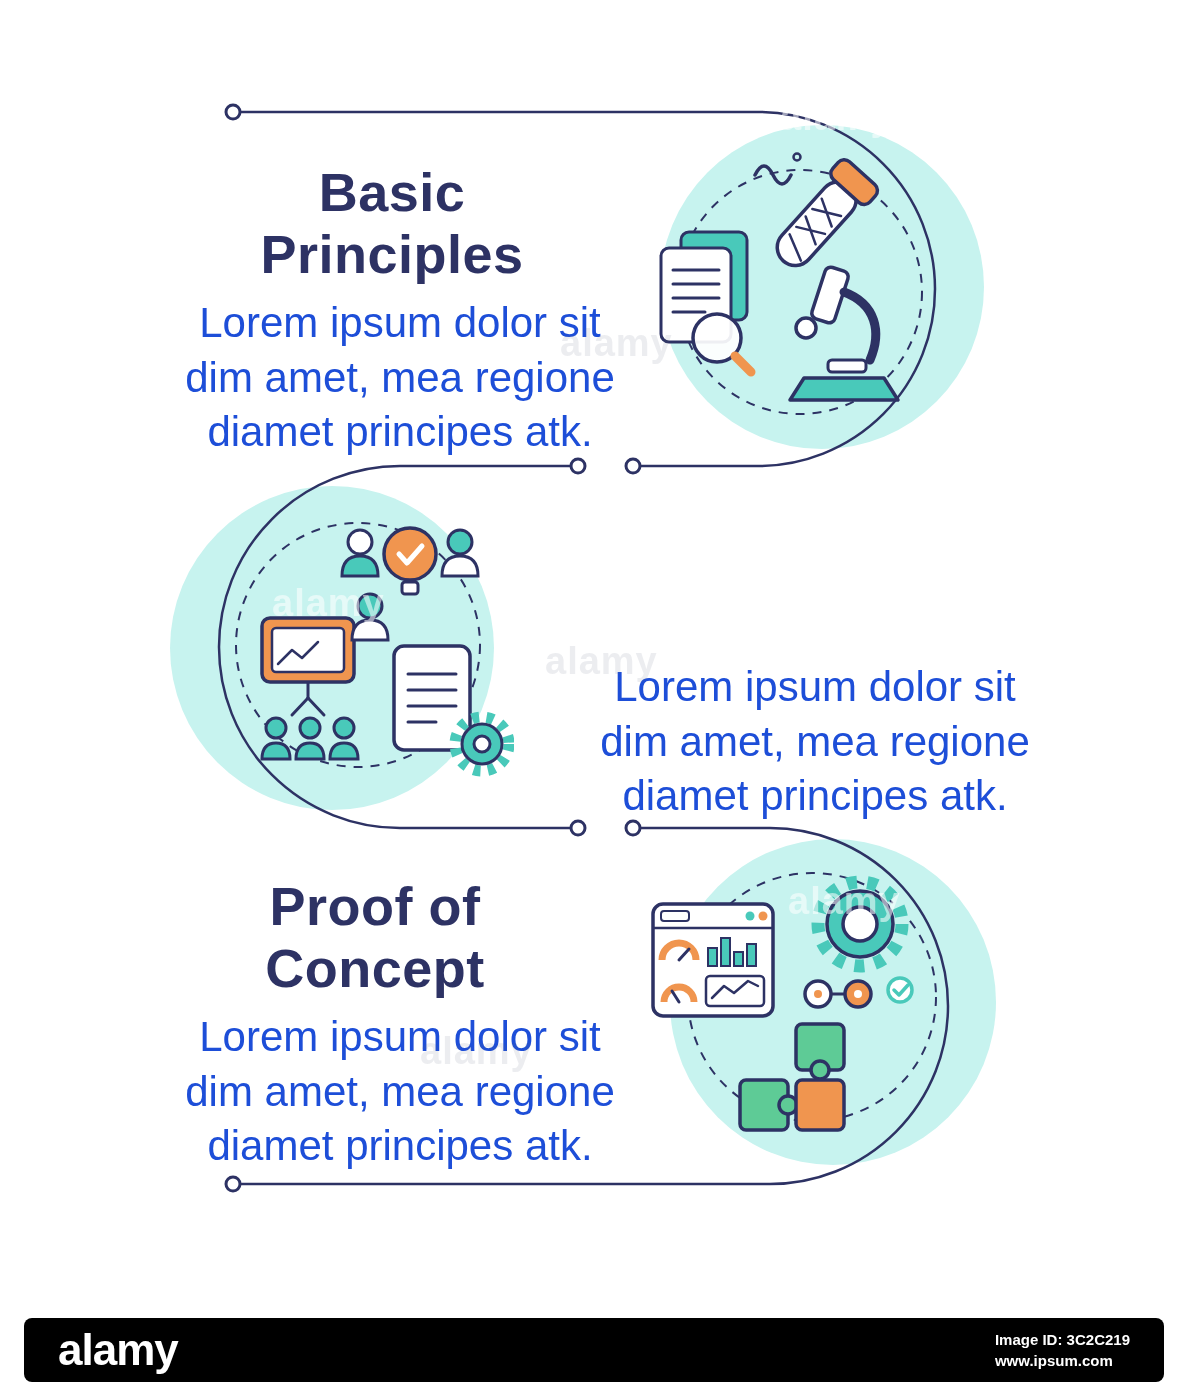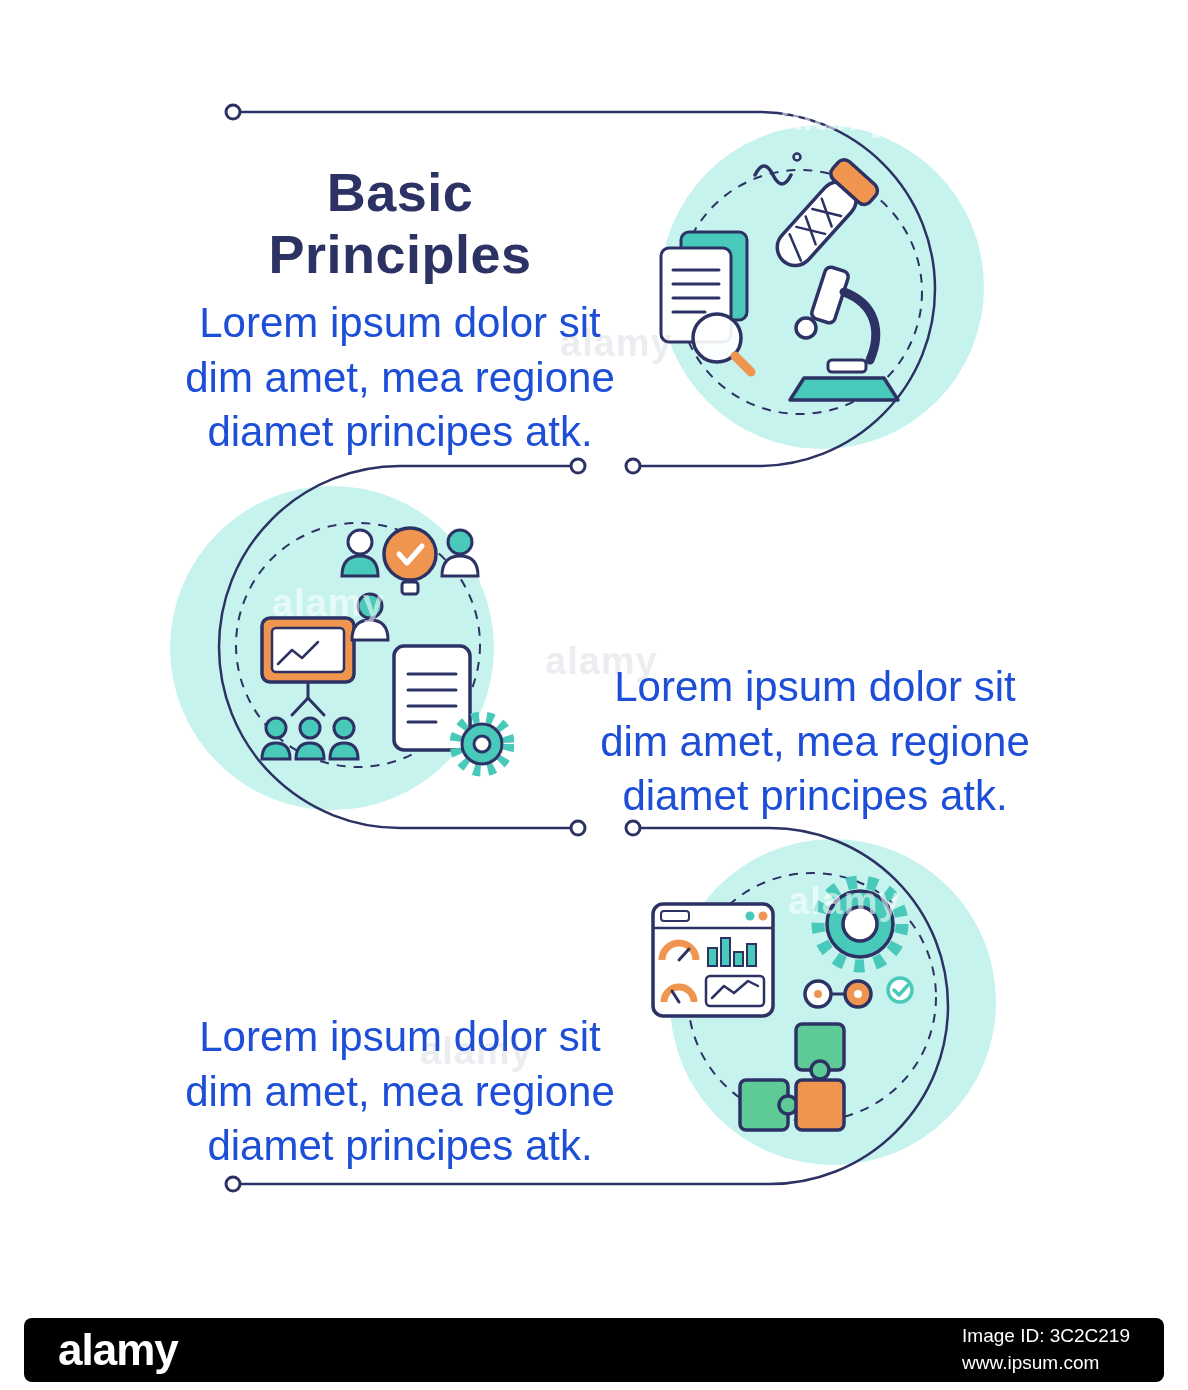--- a/index.html
+++ b/index.html
@@ -20,21 +20,21 @@
     font-weight:700;font-size:38px;letter-spacing:1px;pointer-events:none;
   }
   .wm-white{color:rgba(255,255,255,0.55);}
   .wm-gray{color:rgba(100,110,130,0.12);}
   .alamy-bar{
     position:absolute;left:24px;top:1318px;width:1140px;height:64px;
     background:#000000;border-radius:8px;display:flex;align-items:center;
     justify-content:space-between;padding:0 34px;box-sizing:border-box;
   }
   .alamy-logo{color:#ffffff;font-weight:700;font-size:44px;letter-spacing:-1px;}
-  .alamy-id{color:#ffffff;font-size:19px;line-height:1.4;text-align:left;}
+  .alamy-id{color:#ffffff;font-size:15px;line-height:1.4;text-align:left;font-weight:bold;}
   svg{display:block;}
 </style>
 </head>
 <body>
 
 <div class="canvas">
 
   <svg class="abs" style="left:0;top:0" width="1188" height="1390" viewBox="0 0 1188 1390">
 
     <circle cx="822" cy="287" r="162" fill="#c7f3ef"></circle>
@@ -51,21 +51,21 @@
 
     <path d="M 571 466 H 400 A 181 181 0 0 0 400 828 H 571" fill="none" stroke="#2d3264" stroke-width="2.5"></path>
     <circle cx="578" cy="466" r="7" fill="#ffffff" stroke="#2d3264" stroke-width="3"></circle>
     <circle cx="578" cy="828" r="7" fill="#ffffff" stroke="#2d3264" stroke-width="3"></circle>
 
     <path d="M 640 828 H 770 A 178 178 0 0 1 770 1184 H 240" fill="none" stroke="#2d3264" stroke-width="2.5"></path>
     <circle cx="633" cy="828" r="7" fill="#ffffff" stroke="#2d3264" stroke-width="3"></circle>
     <circle cx="233" cy="1184" r="7" fill="#ffffff" stroke="#2d3264" stroke-width="3"></circle>
   </svg>
 
-  <div class="abs step-heading" style="left:200px;top:162px;width:400px;">Basic Principles</div>
+  <div class="abs step-heading" style="left:192px;top:162px;width:400px;">Basic Principles</div>
   <div class="abs step-body" style="left:160px;top:296px;width:480px;">Lorem ipsum dolor sit dim amet, mea regione diamet principes atk.</div>
 
   <svg class="abs" style="left:655px;top:228px" width="118" height="150" viewBox="0 0 118 150">
     <rect x="26" y="4" width="66" height="88" rx="8" fill="#49c9ba" stroke="#2d3264" stroke-width="3"></rect>
     <rect x="6" y="20" width="70" height="94" rx="8" fill="#ffffff" stroke="#2d3264" stroke-width="3"></rect>
     <line x1="18" y1="42" x2="64" y2="42" stroke="#2d3264" stroke-width="3" stroke-linecap="round"></line>
     <line x1="18" y1="56" x2="64" y2="56" stroke="#2d3264" stroke-width="3" stroke-linecap="round"></line>
     <line x1="18" y1="70" x2="64" y2="70" stroke="#2d3264" stroke-width="3" stroke-linecap="round"></line>
     <line x1="18" y1="84" x2="50" y2="84" stroke="#2d3264" stroke-width="3" stroke-linecap="round"></line>
     <circle cx="62" cy="110" r="24" fill="#ffffff" fill-opacity="0.92" stroke="#2d3264" stroke-width="3.5"></circle>
@@ -127,20 +127,21 @@
     <rect x="6" y="6" width="76" height="104" rx="10" fill="#ffffff" stroke="#2d3264" stroke-width="3.5"></rect>
     <line x1="20" y1="34" x2="68" y2="34" stroke="#2d3264" stroke-width="3" stroke-linecap="round"></line>
     <line x1="20" y1="50" x2="68" y2="50" stroke="#2d3264" stroke-width="3" stroke-linecap="round"></line>
     <line x1="20" y1="66" x2="68" y2="66" stroke="#2d3264" stroke-width="3" stroke-linecap="round"></line>
     <line x1="20" y1="82" x2="48" y2="82" stroke="#2d3264" stroke-width="3" stroke-linecap="round"></line>
     <circle cx="94" cy="104" r="27" fill="none" stroke="#49c9ba" stroke-width="11" stroke-dasharray="7 7.6"></circle>
     <circle cx="94" cy="104" r="20" fill="#49c9ba" stroke="#2d3264" stroke-width="3"></circle>
     <circle cx="94" cy="104" r="8" fill="#ffffff" stroke="#2d3264" stroke-width="3"></circle>
   </svg>
 
+  <div class="abs step-heading" style="left:205px;top:876px;width:340px;">Proof of Concept</div>
   <div class="abs step-body" style="left:160px;top:1010px;width:480px;">Lorem ipsum dolor sit dim amet, mea regione diamet principes atk.</div>
 
   <svg class="abs" style="left:650px;top:898px" width="128" height="124" viewBox="0 0 128 124">
     <rect x="3" y="6" width="120" height="112" rx="10" fill="#ffffff" stroke="#2d3264" stroke-width="3.5"></rect>
     <line x1="3" y1="30" x2="123" y2="30" stroke="#2d3264" stroke-width="2.5"></line>
     <rect x="11" y="13" width="28" height="10" rx="3" fill="#ffffff" stroke="#2d3264" stroke-width="2"></rect>
     <circle cx="100" cy="18" r="4.5" fill="#49c9ba"></circle>
     <circle cx="113" cy="18" r="4.5" fill="#f0954f"></circle>
     <path d="M12 62 a17 17 0 0 1 34 0" fill="none" stroke="#f0954f" stroke-width="7"></path>
     <line x1="29" y1="62" x2="39" y2="51" stroke="#2d3264" stroke-width="3" stroke-linecap="round"></line>

